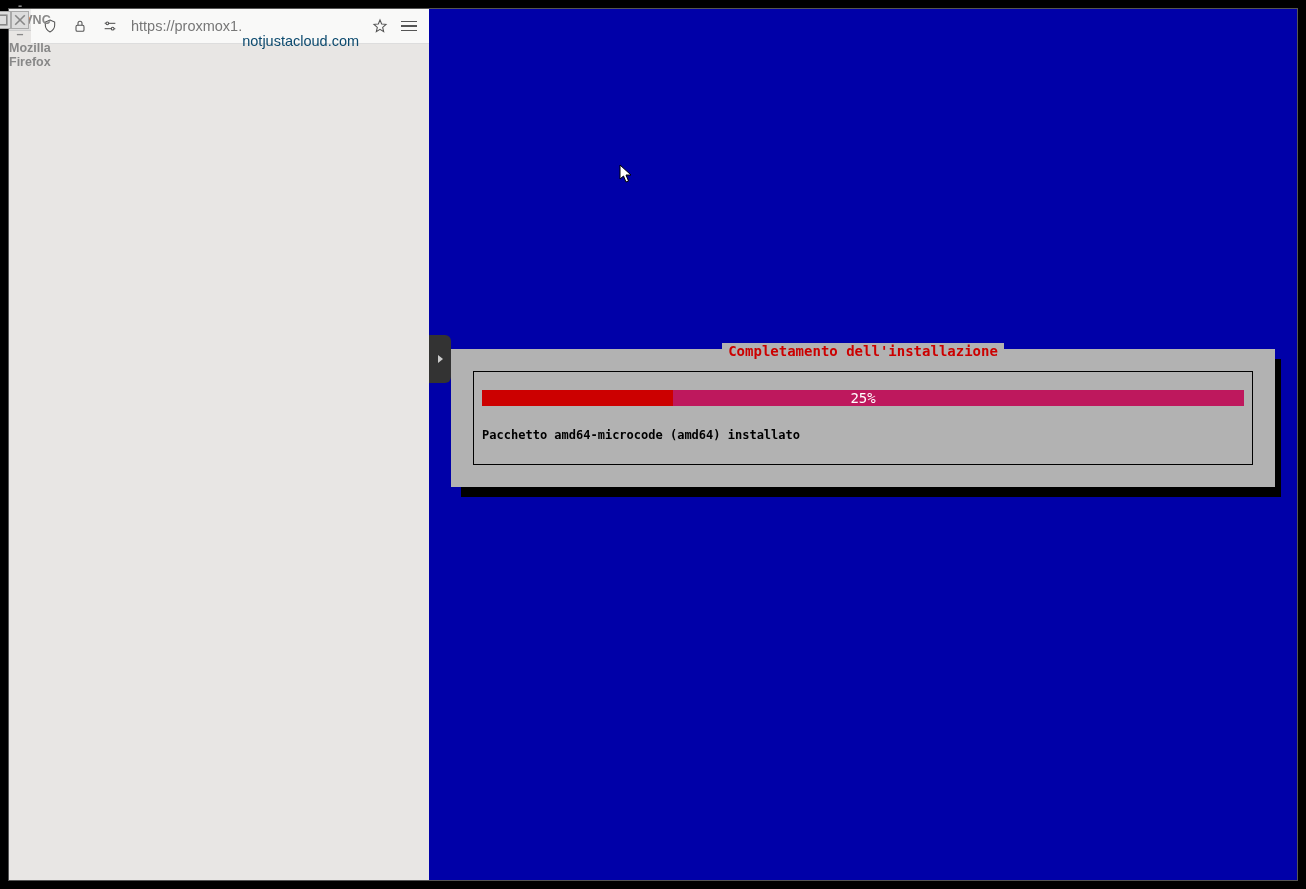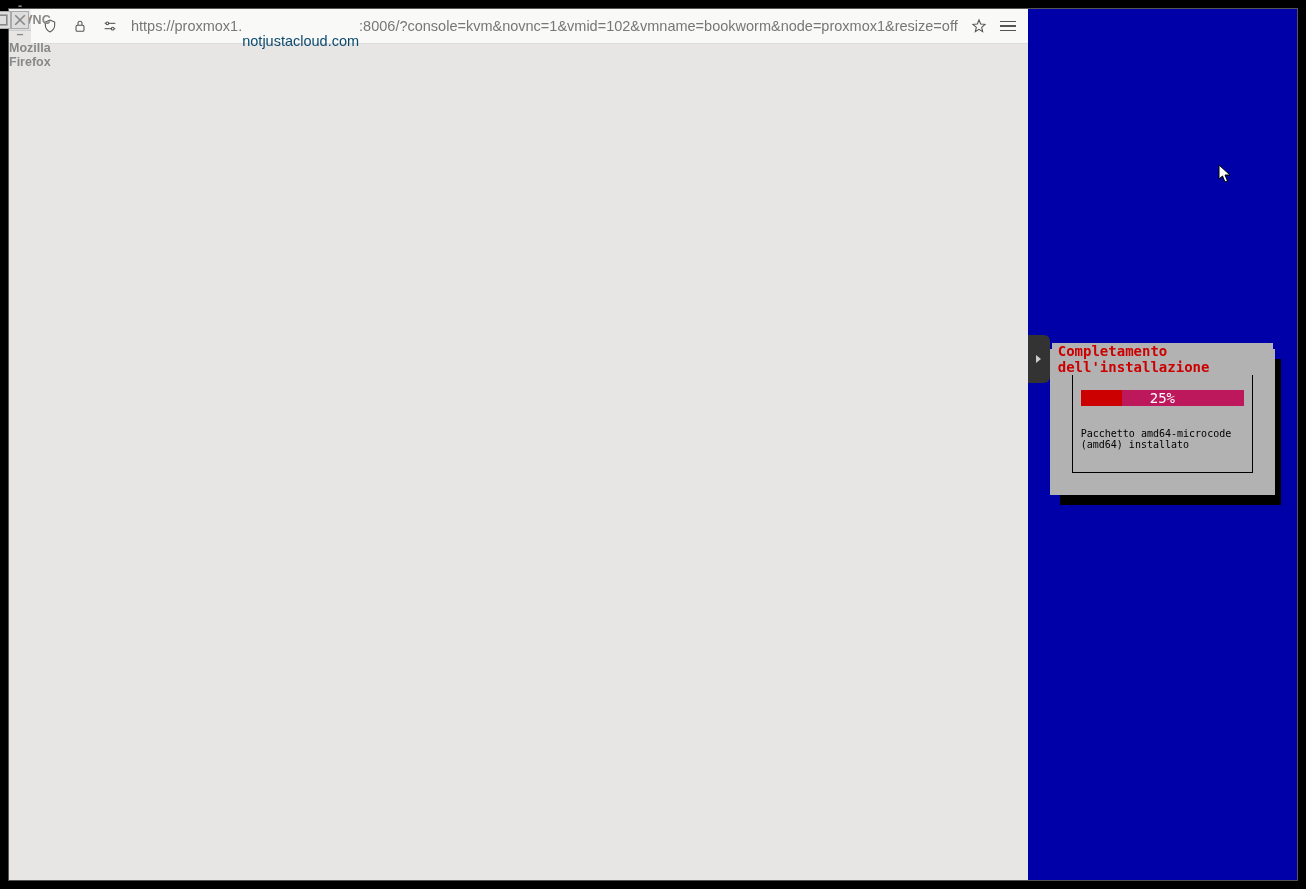--- a/index.html
+++ b/index.html
@@ -201,22 +201,23 @@
       position: absolute;
       left: 0; right: 0; top: 0;
       text-align: center;
       font-family: "DejaVu Sans Mono", monospace;
       font-size: 14px;
       color: #fff;
       line-height: 16px;
     }
     .status-line {
       font-family: "DejaVu Sans Mono", monospace;
-      font-size: 10px;
+      font-size: 12px;
       color: #000;
+      font-weight: bold;
     }
   </style>
 </head>
 <body>
 
 <div class="window-frame">
 
   <div class="titlebar">
     <div class="titlebar-icon">
       <div class="ff-logo"></div>
@@ -260,21 +261,20 @@
           <line x1="10" y1="8" x2="20" y2="8"></line>
           <line x1="4" y1="8" x2="6" y2="8"></line>
         <circle cx="16" cy="16" r="2"></circle>
           <line x1="4" y1="16" x2="14" y2="16"></line>
           <line x1="18" y1="16" x2="20" y2="16"></line>
       </svg>
     </div>
     <div class="urlbar">
       <span>https://proxmox1.</span>
         <span class="url-dark">notjustacloud.com</span>
-        <span>:8006/?console=kvm&amp;novnc=1&amp;vmid=102&amp;vmname=bookworm&amp;node=proxmox1&amp;resize=off</span>
     </div>
     <div class="tb-icon star-btn">
       <svg viewBox="0 0 24 24" fill="none" stroke="currentColor" stroke-width="1.6">
         <polygon points="12,3 14.5,9 21,9.5 16,14 17.5,20.5 12,17 6.5,20.5 8,14 3,9.5 9.5,9"></polygon>
       </svg>
     </div>
     <div class="menu-btn">
       <span></span>
         <span></span>
         <span></span>

